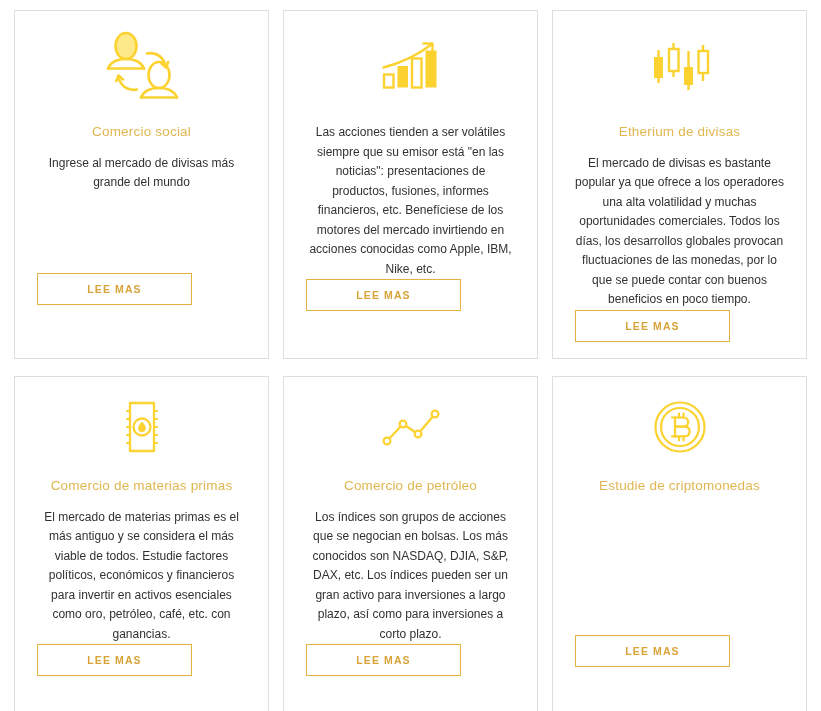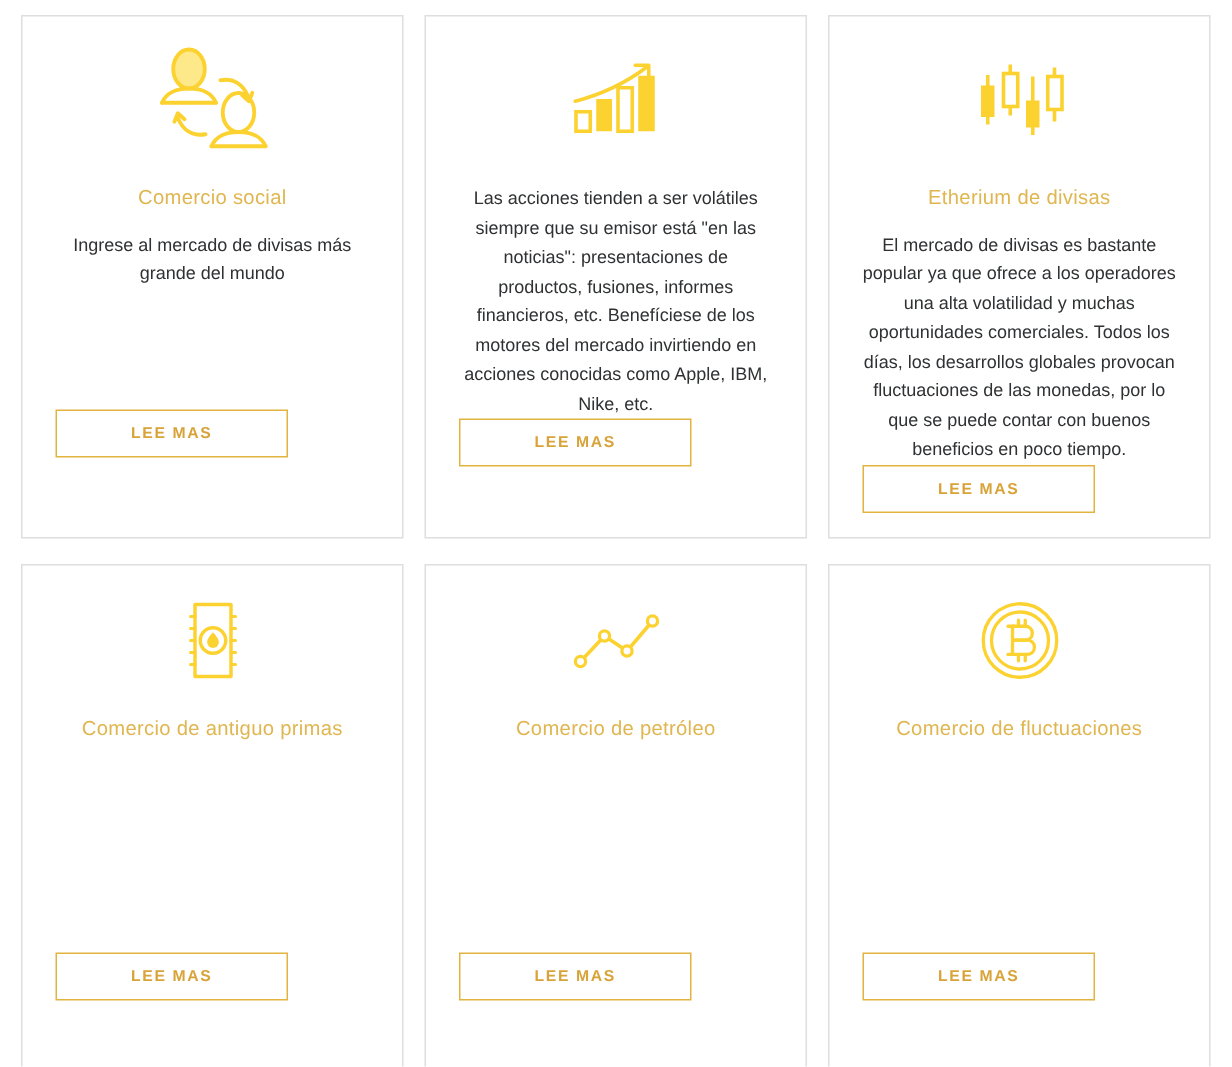--- a/index.html
+++ b/index.html
@@ -169,54 +169,56 @@
 
         <path d="M11 4h24v48H11z" fill="none"></path>
 
         <path d="M11 12h-3M11 20h-3M11 28h-3M11 36h-3M11 44h-3" stroke-width="2"></path>
         <path d="M35 12h3M35 20h3M35 28h3M35 36h3M35 44h3" stroke-width="2"></path>
 
         <circle cx="23" cy="28" r="8.5" fill="none"></circle>
         <path d="M23 22.5c2.6 2.8 3.9 4.8 3.9 6.6a3.9 3.9 0 0 1-7.8 0c0-1.8 1.3-3.8 3.9-6.6z" fill="#fcd231" stroke="none"></path>
       </svg>
     </div>
-    <div class="card-title">Comercio de antiguo primas</div>
+    <div class="card-title">Comercio de materias primas</div>
+    <p class="card-body">El mercado de materias primas es el más antiguo y se considera el más viable de todos. Estudie factores políticos, económicos y financieros para invertir en activos esenciales como oro, petróleo, café, etc. con ganancias.</p>
     <div class="card-cta-wrap">
       <button class="card-cta">LEE MAS</button>
     </div>
   </div>
 
   <div class="card r2">
     <div class="card-icon">
       <svg width="62" height="48" viewBox="0 0 62 48" fill="none">
         <polyline points="7,38 23,21 38,31 55,11" stroke="#fcd231" stroke-width="2.4" stroke-linecap="round" stroke-linejoin="round" fill="none"></polyline>
         <circle cx="7" cy="38" r="3.4" fill="#ffffff" stroke="#fcd231" stroke-width="2.2"></circle>
         <circle cx="23" cy="21" r="3.4" fill="#ffffff" stroke="#fcd231" stroke-width="2.2"></circle>
         <circle cx="38" cy="31" r="3.4" fill="#ffffff" stroke="#fcd231" stroke-width="2.2"></circle>
         <circle cx="55" cy="11" r="3.4" fill="#ffffff" stroke="#fcd231" stroke-width="2.2"></circle>
       </svg>
     </div>
     <div class="card-title">Comercio de petróleo</div>
+    <p class="card-body">Los índices son grupos de acciones que se negocian en bolsas. Los más conocidos son NASDAQ, DJIA, S&amp;P, DAX, etc. Los índices pueden ser un gran activo para inversiones a largo plazo, así como para inversiones a corto plazo.</p>
     <div class="card-cta-wrap">
       <button class="card-cta">LEE MAS</button>
     </div>
   </div>
 
   <div class="card r2">
     <div class="card-icon">
       <svg width="54" height="54" viewBox="0 0 54 54" fill="none">
         <circle cx="27" cy="27" r="24.5" stroke="#fcd231" stroke-width="2.2" fill="none"></circle>
         <circle cx="27" cy="27" r="19" stroke="#fcd231" stroke-width="2.2" fill="none"></circle>
         <g stroke="#fcd231" stroke-width="2.2" stroke-linecap="round" stroke-linejoin="round" fill="none">
           <path d="M22 17.5h8.2c3 0 5 1.9 5 4.6s-2 4.6-5 4.6H22z"></path>
           <path d="M22 26.7h9.4c3.1 0 5.2 1.9 5.2 4.8s-2.1 4.8-5.2 4.8H22z"></path>
           <path d="M19 17.5h4M19 36.3h4"></path>
           <path d="M26 13.5v4M30.5 13.5v4M26 36.3v4.2M30.5 36.3v4.2"></path>
         </g>
       </svg>
     </div>
-    <div class="card-title">Comercio de fluctuaciones</div>
+    <div class="card-title">Estudie de criptomonedas</div>
     <div class="card-cta-wrap">
       <button class="card-cta">LEE MAS</button>
     </div>
   </div>
 
 </div>
 
 </body></html>

